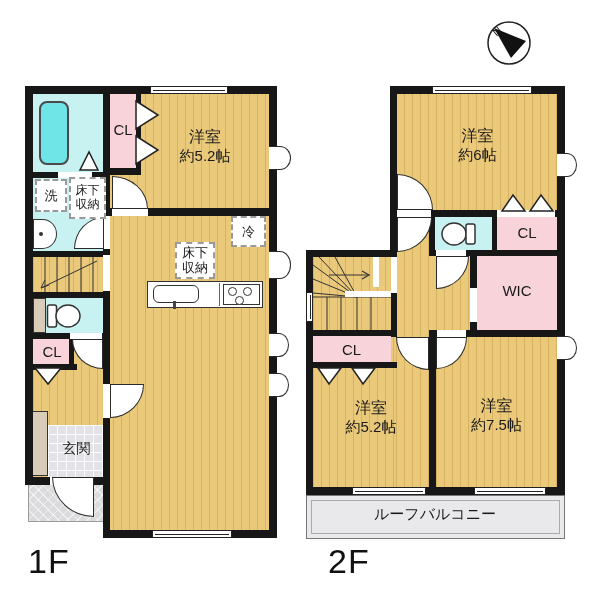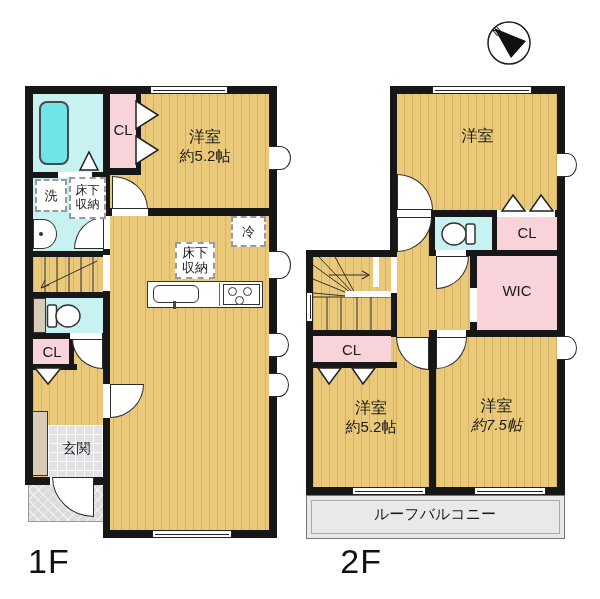--- a/index.html
+++ b/index.html
@@ -259,42 +259,43 @@
       </g>
     </svg>
 
     <svg class="a" style="left:438px;top:220px;" width="40" height="28" viewBox="0 0 40 28">
       <ellipse cx="16" cy="14" rx="12" ry="11" fill="#fff" stroke="#333" stroke-width="1.5"></ellipse>
       <rect x="28" y="4" width="9" height="20" rx="2" fill="#fff" stroke="#333" stroke-width="1.5"></rect>
     </svg>
 
     <div class="a lbl" style="left:420px;top:126px;width:115px;font-size:16px;">
       <span style="display:block">洋室</span>
+      <span style="display:block;font-size:15px;">約6帖</span>
     </div>
     <div class="a lbl" style="left:497px;top:224px;width:60px;font-size:15px;">
       <span>CL</span>
     </div>
     <div class="a lbl" style="left:477px;top:282px;width:80px;font-size:15px;">
       <span>WIC</span>
     </div>
     <div class="a lbl" style="left:312px;top:341px;width:79px;font-size:15px;">
       <span>CL</span>
     </div>
     <div class="a lbl" style="left:315px;top:398px;width:112px;font-size:16px;">
       <span style="display:block">洋室</span>
       <span style="display:block;font-size:15px;">約5.2帖</span>
     </div>
     <div class="a lbl" style="left:439px;top:396px;width:115px;font-size:16px;">
       <span style="display:block">洋室</span>
-      <span style="display:block;font-size:15px;font-style:italic;">約7.5帖</span>
+      <span style="display:block;font-size:15px;">約7.5帖</span>
     </div>
     <div class="a lbl" style="left:335px;top:505px;width:200px;font-size:15px;">
       <span>ルーフバルコニー</span>
     </div>
-    <div class="a lbl flbl" style="left:312px;top:541px;width:70px;text-align:right;">
+    <div class="a lbl flbl" style="left:328px;top:541px;width:70px;text-align:left;">
       <span>2F</span>
     </div>
   </div>
 
   <svg class="a" style="left:484px;top:18px;" width="50" height="50" viewBox="0 0 50 50">
     <circle cx="25" cy="25" r="21" fill="#fff" stroke="#222" stroke-width="1.5"></circle>
     <polygon points="10,10 42,23 27,40" fill="#111"></polygon>
     <text x="9" y="17" font-size="11" fill="#111" transform="rotate(-40 13 13)">N</text>
   </svg>
 

